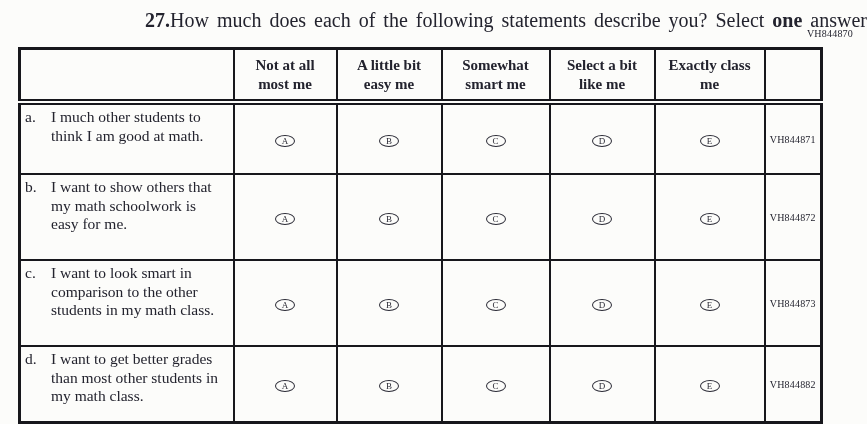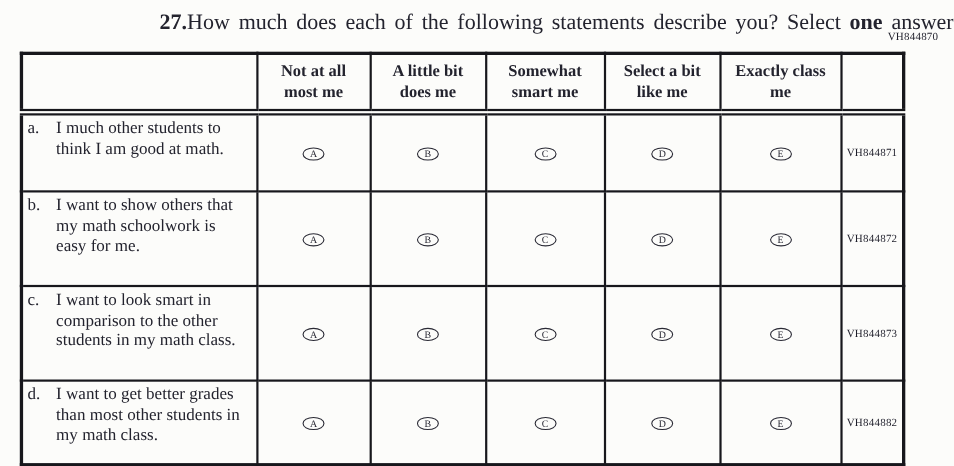--- a/index.html
+++ b/index.html
@@ -96,21 +96,21 @@
     <col style="width:105px">
     <col style="width:108px">
     <col style="width:105px">
     <col style="width:110px">
     <col style="width:57px">
   </colgroup>
   <thead>
     <tr id="header-row">
         <th></th>
         <th>Not at all most me</th>
-        <th>A little bit does me</th>
+        <th>A little bit easy me</th>
         <th>Somewhat smart me</th>
         <th>Select a bit like me</th>
         <th>Exactly class me</th>
         <th></th>
       </tr>
   </thead>
   <tbody id="table-body">
       <tr class="r-a">
         <td class="stem">
           <div class="stem-inner">

